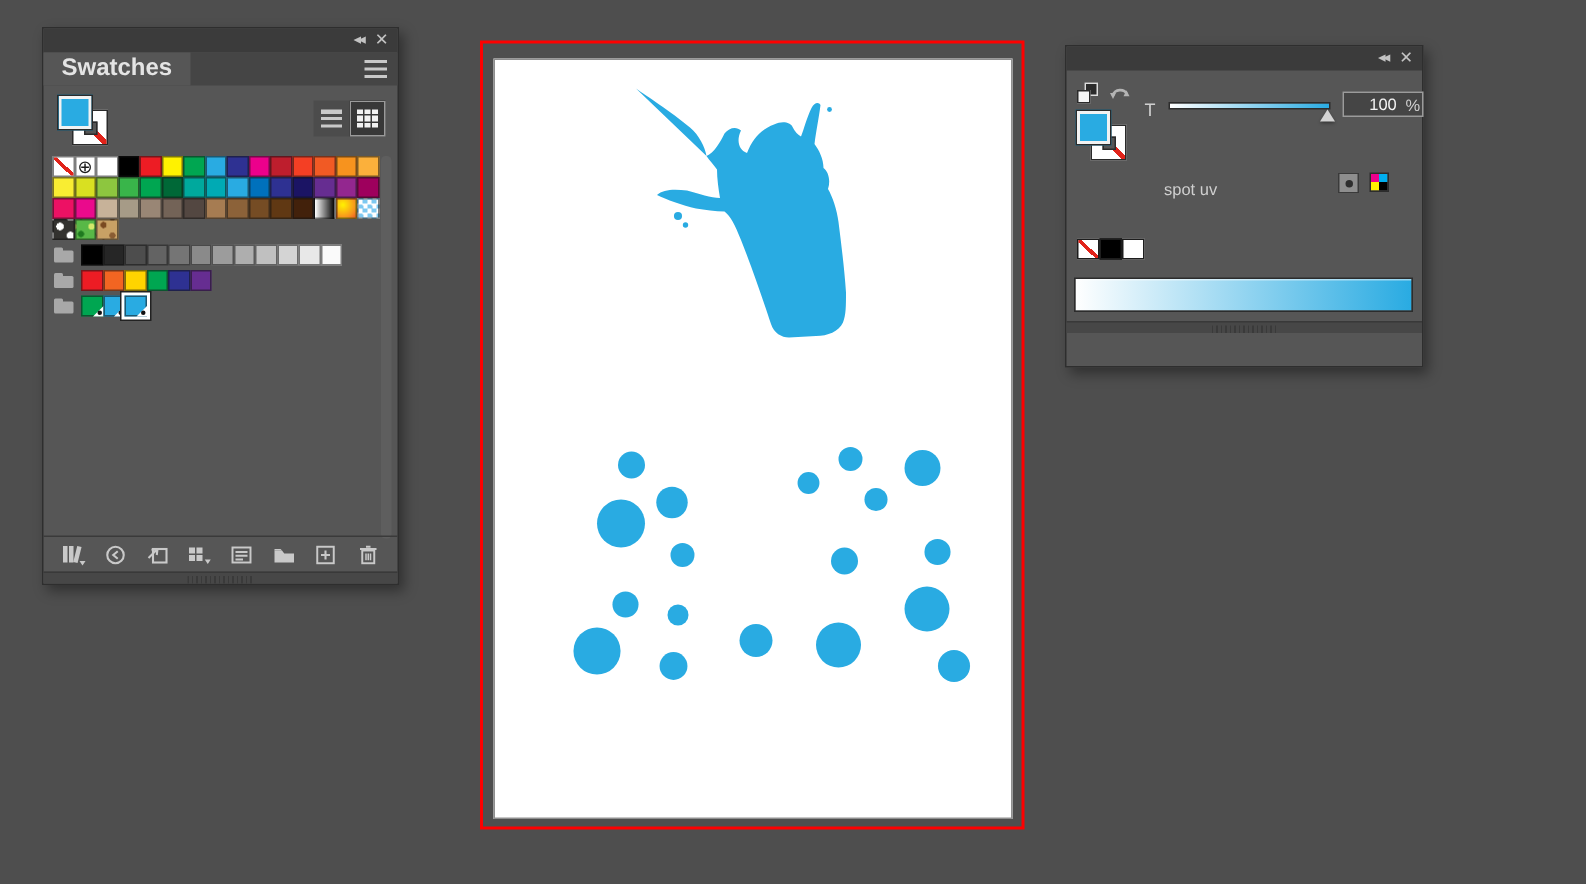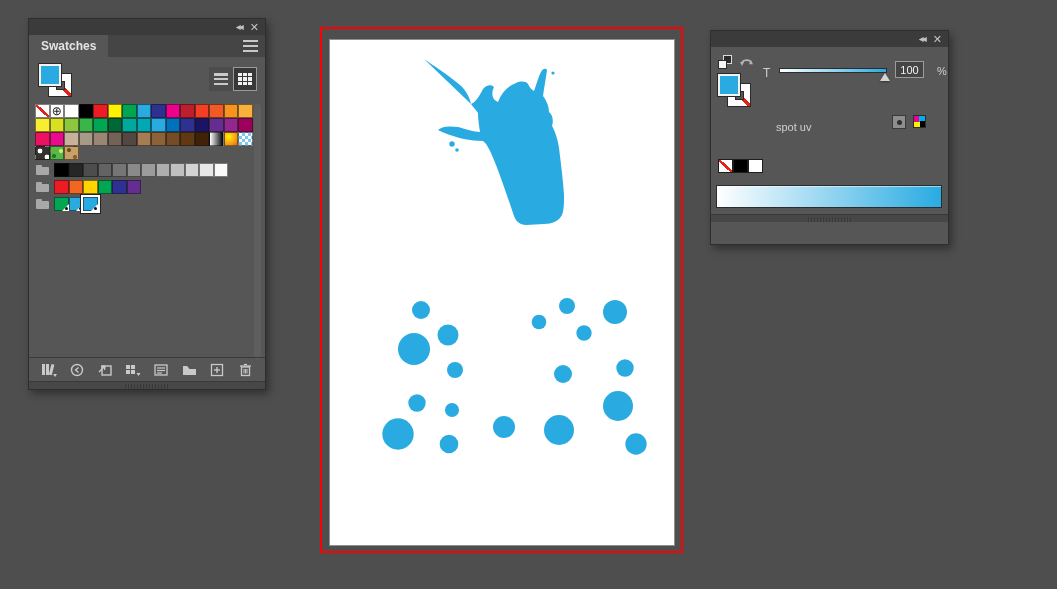--- a/index.html
+++ b/index.html
@@ -7,21 +7,21 @@
   body { background:#4e4e4e; font-family:"Liberation Sans", sans-serif; position:relative; }
 
   
   .panel { position:absolute; background:#565656; border:1px solid #2e2e2e;
            box-shadow:3px 4px 8px rgba(0,0,0,.38); }
   .titlebar { height:16px; background:#3b3b3b; position:relative; }
   .titlebar .tb-icons { position:absolute; right:6px; top:1px; display:flex; gap:8px; align-items:center; height:14px; }
   .tb-glyph { color:#c3c3c3; font-size:11px; line-height:14px; cursor:pointer; }
   .tb-glyph.collapse { letter-spacing:-2px; font-size:10px; }
   .tabbar { height:22px; background:#454545; display:flex; align-items:stretch; position:relative; }
-  .tab { background:#565656; color:#e4e4e4; font-size:12px; font-weight:bold;
+  .tab { background:#565656; color:#e4e4e4; font-size:16px; font-weight:bold;
          display:flex; align-items:center; gap:5px; padding:0 12px; }
   .panel-menu { position:absolute; right:7px; top:5px; width:15px; height:12px; cursor:pointer;
                 display:flex; flex-direction:column; justify-content:space-between; }
   .panel-menu i { display:block; height:2px; background:#c8c8c8; }
   .collapse-arrows { display:inline-flex; flex-direction:column; gap:2px; }
   .collapse-arrows b { width:0; height:0; border-left:4px solid transparent; border-right:4px solid transparent; }
   .collapse-arrows b.up { border-bottom:4px solid #b9b9b9; }
   .collapse-arrows b.dn { border-top:4px solid #b9b9b9; }
   .bottom-strip { position:absolute; left:0; right:0; bottom:0; height:8px; background:#474747;
                   border-top:1px solid #393939; }
@@ -74,21 +74,21 @@
   .mini-fs .front { position:absolute; left:0; bottom:0; width:9px; height:9px; background:#f5f5f5; border:1px solid #2b2b2b; }
   .swap-ico { position:absolute; left:28px; top:7px; cursor:pointer; }
 
   .tint-row { position:absolute; left:52px; top:16px; right:10px; height:20px; }
   .tint-label { position:absolute; left:0; top:3px; color:#cfcfcf; font-size:12px; }
   .tint-track { position:absolute; left:16px; top:5px; width:108px; height:5px;
                 border:1px solid #2c2c2c; background:linear-gradient(90deg,#ffffff,#29abe2); }
   .tint-handle { position:absolute; left:117px; top:10px; width:0; height:0; cursor:pointer;
                  border-left:5px solid transparent; border-right:5px solid transparent; border-bottom:8px solid #d4d4d4;
                  filter:drop-shadow(0 1px 1px rgba(0,0,0,.4)); }
-  .tint-value { position:absolute; left:132px; top:-2px; width:29px; height:17px; background:#454545;
+  .tint-value { position:absolute; left:132px; top:-2px; width:54px; height:17px; background:#454545;
                 border:1px solid #9b9b9b; color:#f2f2f2; font-size:11px; text-align:center;
                 font-family:"Liberation Sans", sans-serif; }
   .pct { position:absolute; left:174px; top:2px; color:#cfcfcf; font-size:11px; }
   .spot-name { position:absolute; left:65px; top:74px; color:#cfcfcf; font-size:11px; }
   .gamut-swatch { position:absolute; left:181px; top:68px; width:14px; height:14px; background:#8e8e8e;
                   border:1px solid #3a3a3a; cursor:pointer; }
   .gamut-swatch i { position:absolute; left:4px; top:4px; width:5px; height:5px; background:#2e2e2e; border-radius:50%; }
   .cmyk-ico { position:absolute; left:202px; top:68px; width:13px; height:13px; border:1px solid #2c2c2c; cursor:pointer;
               background:conic-gradient(from 0deg at 50% 50%, #00aeef 0 25%, #000 25% 50%, #fff200 50% 75%, #ec008c 75% 100%); }
   .quick-sw { position:absolute; left:7px; top:112px; display:flex; }

